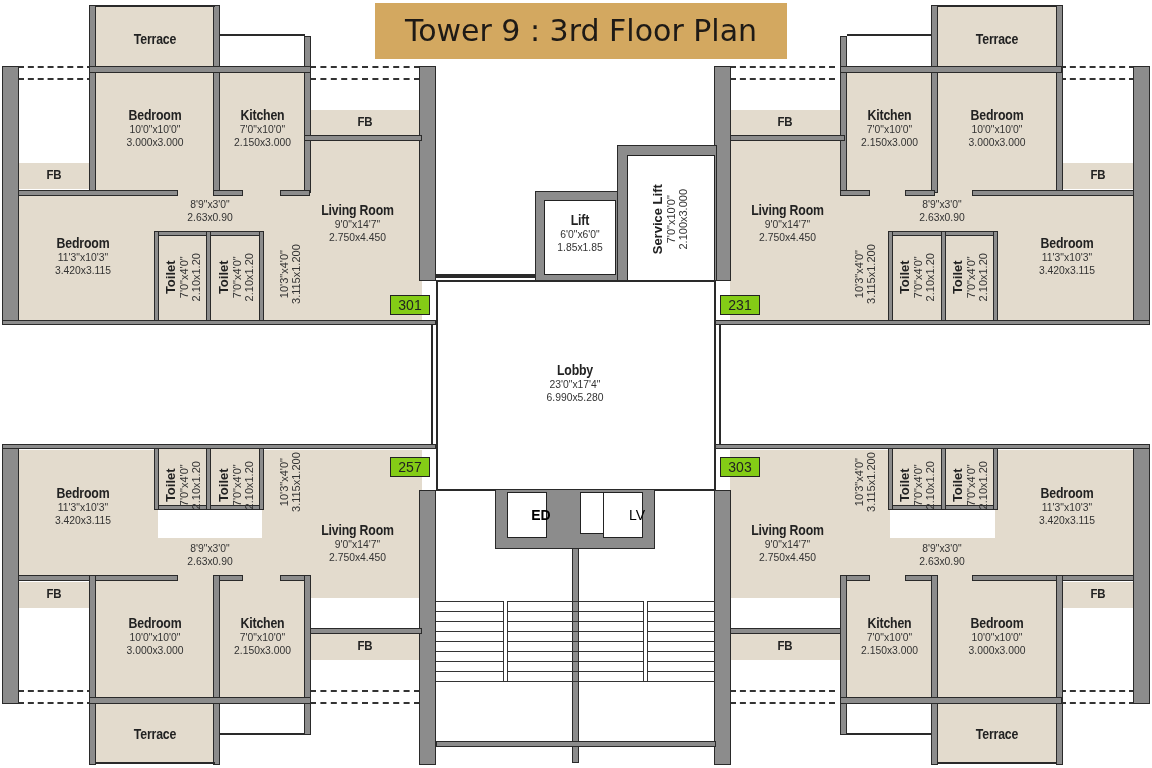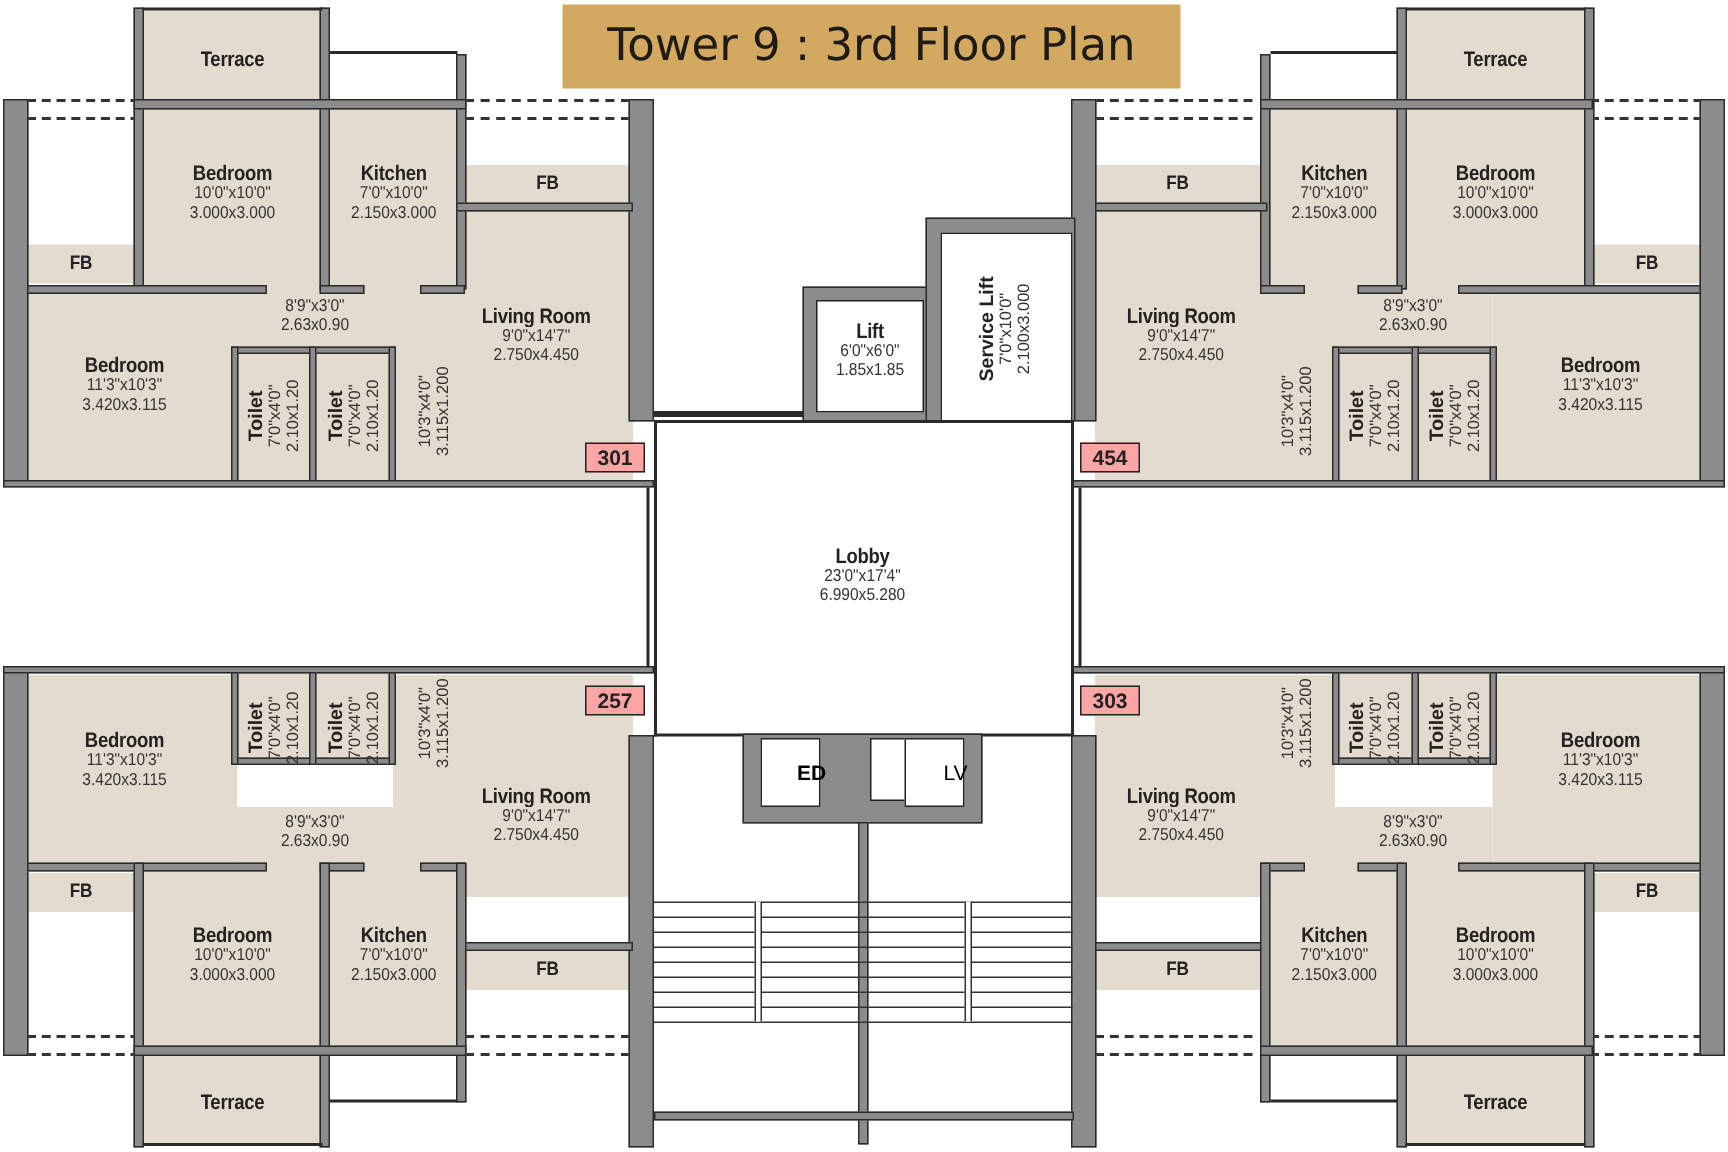--- a/index.html
+++ b/index.html
@@ -7,21 +7,21 @@
   .wall{position:absolute;background:#8c8c8c;border:1px solid #2a2a2a;box-sizing:border-box;}
   .room{position:absolute;background:#e3dbcd;box-sizing:border-box;}
   .thin{position:absolute;background:#2a2a2a;}
   .dash{position:absolute;height:0;border-top:2px dashed #333;}
   .label{position:absolute;text-align:center;color:#222;line-height:1.15;white-space:nowrap;}
   .label .n{font-weight:bold;font-size:14px;letter-spacing:-0.2px;font-family:"Liberation Sans",sans-serif;transform:scaleX(0.88);display:block;}
   .label .d{font-size:11.5px;color:#333;display:block;transform:scaleX(0.9);}
   .vlabel{position:absolute;transform:rotate(-90deg);transform-origin:center center;text-align:center;white-space:nowrap;color:#222;line-height:1.1;}
   .vlabel .n{font-weight:bold;font-size:13px;display:block;}
   .vlabel .d{font-size:11px;color:#333;display:block;}
-  .unitno{position:absolute;border:1.5px solid #222;background:#fca5a5;font-weight:bold;font-size:14px;text-align:center;line-height:18px;width:40px;height:20px;box-sizing:border-box;color:#222;}
+  .unitno{position:absolute;border:1.5px solid #222;background:#84cc16;font-weight:normal;font-size:14px;text-align:center;line-height:18px;width:40px;height:20px;box-sizing:border-box;color:#222;}
   .title{position:absolute;left:375px;top:3px;width:412px;height:56px;background:#d3a860;color:#1e1a16;font-size:30px;text-align:center;line-height:56px;font-family:"DejaVu Sans",sans-serif;}
   .stair{position:absolute;height:0;border-top:1.5px solid #333;}
   .core-box{position:absolute;border:1.5px solid #222;background:#fff;box-sizing:border-box;padding-left:28px;}
   .fb .n{font-size:13px;}
 </style>
 </head>
 <body>
 
 <div class="title">Tower 9 : 3rd Floor Plan</div>
 
@@ -183,21 +183,21 @@
     </div>
   <div class="vlabel" style="left:930px;top:258px;width:80px;">
       <span class="n">Toilet</span>
       <span class="d">7'0"x4'0"</span>
       <span class="d">2.10x1.20</span>
     </div>
   <div class="vlabel" style="left:820px;top:262px;width:90px;">
       <span class="d">10'3"x4'0"</span>
       <span class="d">3.115x1.200</span>
     </div>
-  <div class="unitno" style="left:720px;top:295px;">454</div>
+  <div class="unitno" style="left:720px;top:295px;">231</div>
 </div>
 
 <div>
   <div class="dash" style="left:18px;top:690px;width:75px;"></div>
   <div class="dash" style="left:18px;top:702px;width:75px;"></div>
   <div class="dash" style="left:310px;top:690px;width:110px;"></div>
   <div class="dash" style="left:310px;top:702px;width:110px;"></div>
   <div class="room" style="left:18px;top:450px;width:140px;height:125px;"></div>
   <div class="room" style="left:158px;top:448px;width:48px;height:60px;"></div>
   <div class="room" style="left:211px;top:448px;width:48px;height:60px;"></div>

